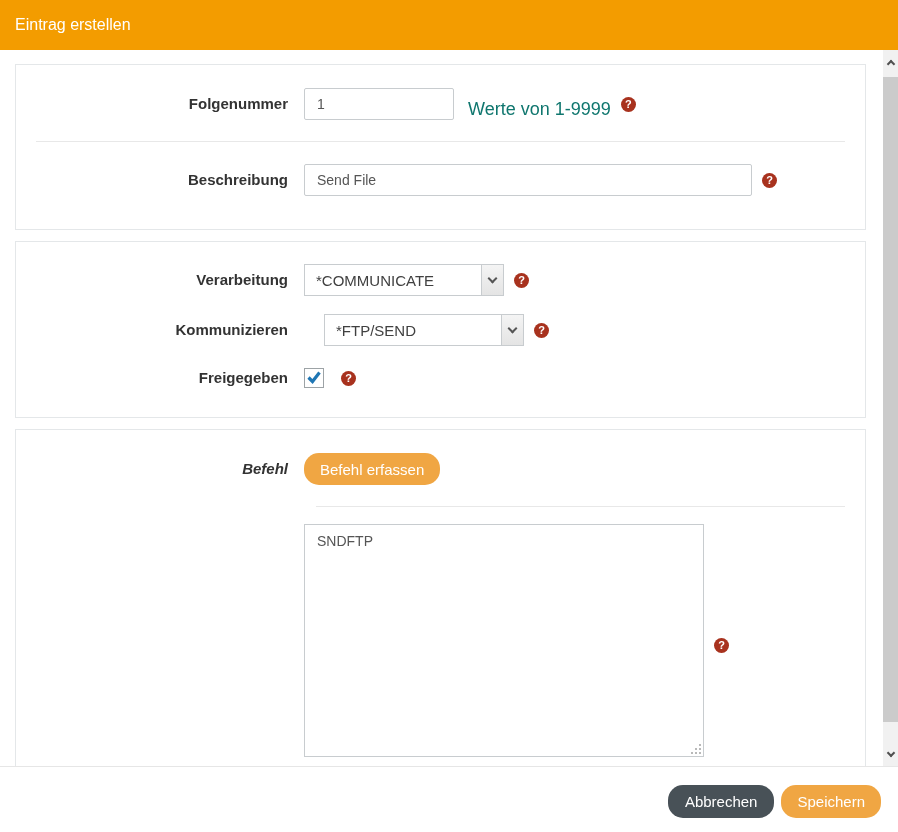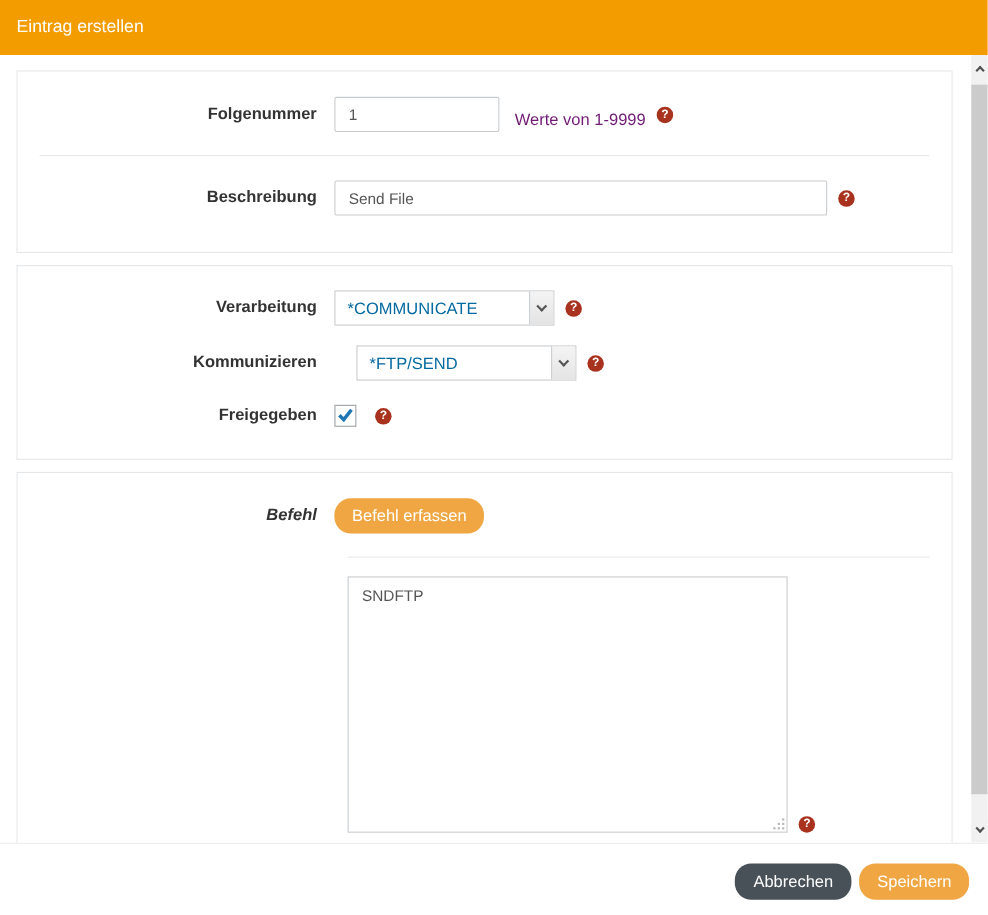--- a/index.html
+++ b/index.html
@@ -28,31 +28,31 @@
   .ctl{display:flex;align-items:center;flex:1;}
 
   .row-divider{border-top:1px solid var(--divider);margin:0 20px;}
   .row-divider.indented{margin-left:300px;}
 
   .txt{height:32px;border:1px solid var(--input_border);border-radius:2px;
     padding:0 12px;font-size:14px;color:#555;font-family:"Liberation Sans",sans-serif;
     background:#fff;outline:none;}
   .w150{width:150px;}
   .w500{width:448px;}
-  .hint{font-size:15px;color:#701a75;margin-left:14px;margin-top:10px;}
+  .hint{font-size:18px;color:#0f766e;margin-left:14px;margin-top:10px;}
 
   .help-icon{display:inline-flex;align-items:center;justify-content:center;
     width:15px;height:15px;min-width:15px;border-radius:50%;background:var(--help_icon);
     color:#fff;font-size:11px;font-weight:bold;margin-left:10px;cursor:pointer;line-height:1;}
 
   
   .select{display:inline-flex;width:200px;height:32px;border:1px solid var(--input_border);
     background:#fff;align-items:stretch;cursor:pointer;}
   .select .sel-text{flex:1;display:flex;align-items:center;padding:0 11px;
-    font-size:15px;color:#0369a1;white-space:nowrap;overflow:hidden;}
+    font-size:15px;color:#404040;white-space:nowrap;overflow:hidden;}
   .select .sel-arrow{width:22px;border-left:1px solid var(--input_border);
     background:linear-gradient(#F4F4F4,#E4E4E4);display:flex;align-items:center;justify-content:center;}
   .chev{width:7px;height:7px;border-right:2px solid #555;border-bottom:2px solid #555;
     transform:rotate(45deg);margin-top:-3px;}
 
   
   .checkbox{width:20px;height:20px;border:1px solid #9DA3A6;background:#fff;
     display:inline-flex;align-items:center;justify-content:center;cursor:pointer;}
   .checkbox svg{display:none;width:16px;height:16px;margin-top:-2px;}
   .checkbox.checked svg{display:block;}
@@ -61,21 +61,21 @@
   
   .p1-row1{padding:23px 20px 21px;}
   .p1-row2{padding:22px 20px 33px;}
   .p2-row1{padding:22px 20px 9px;}
   .p2-row2{padding:9px 20px 11px;gap:20px;}
   .p2-row3{padding:11px 20px 29px;}
   .p2-row3 .lbl{line-height:20px;}
   .p3-row1{padding:23px 20px 21px;}
   .p3-row1 .lbl{line-height:32px;font-style:italic;}
   .p3-row2{padding:17px 20px 24px;}
-  .p3-row2 .ctl{align-items:flex-end;margin-left:12px;}
+  .p3-row2 .ctl{align-items:center;}
 
   .btn{border:none;border-radius:15px;font-family:Liberation Sans, sans-serif;
     font-size:15px;color:#fff;cursor:pointer;}
   .btn-cmd{height:32px;padding:0 16px;background:var(--accent_orange);}
 
   .ta-wrap{position:relative;display:inline-block;}
   textarea.cmd{width:400px;height:233px;border:1px solid var(--input_border);
     resize:none;padding:8px 12px;font-size:14px;color:#555;
     font-family:"Liberation Sans",sans-serif;outline:none;display:block;}
   .grip{position:absolute;right:3px;bottom:3px;width:2px;height:2px;background:#B9B9B9;

